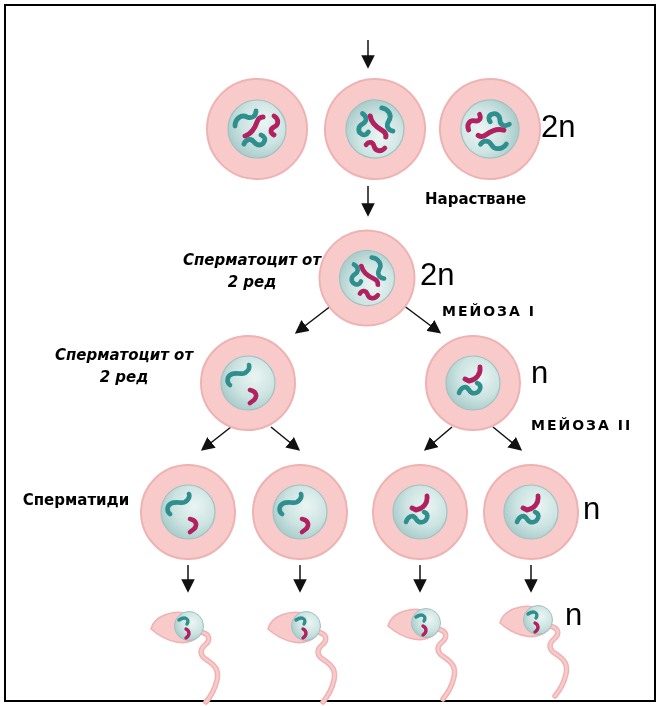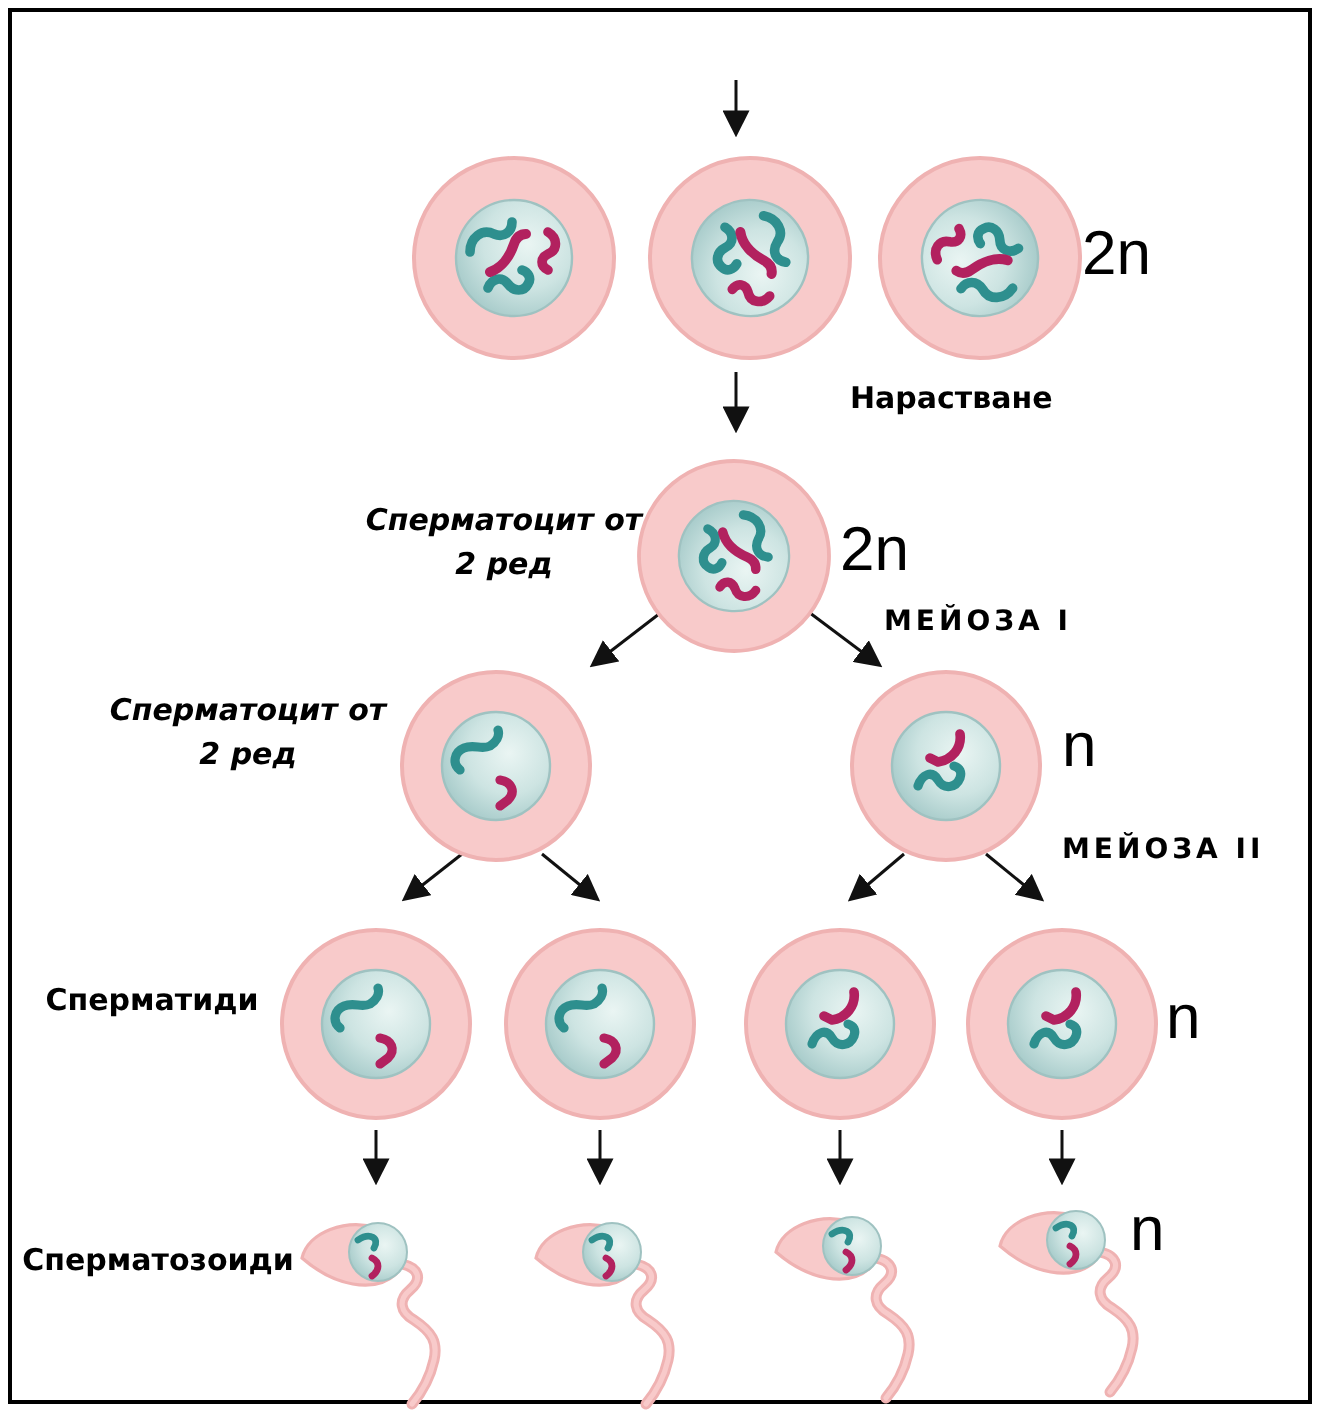--- a/index.html
+++ b/index.html
@@ -126,20 +126,19 @@
 
   <div class="lbl center twoline" style="left:124px;top:344px;">
     <div>Сперматоцит от</div>
     <div>2 ред</div>
   </div>
 
   <div class="lbl meiosis" style="left:531px;top:417px;">МЕЙОЗА II</div>
 
   <div class="lbl center" style="left:76px;top:492px;">Сперматиди</div>
 
-  <div class="lbl center" style="left:79px;top:622px;">Сперматозоиди</div>
 
   <div class="ploidy" style="left:541px;top:113px;">2n</div>
   <div class="ploidy" style="left:420px;top:261px;">2n</div>
   <div class="ploidy" style="left:531px;top:359px;">n</div>
   <div class="ploidy" style="left:583px;top:495px;">n</div>
   <div class="ploidy" style="left:565px;top:601px;">n</div>
 </div>
 
 </body></html>

